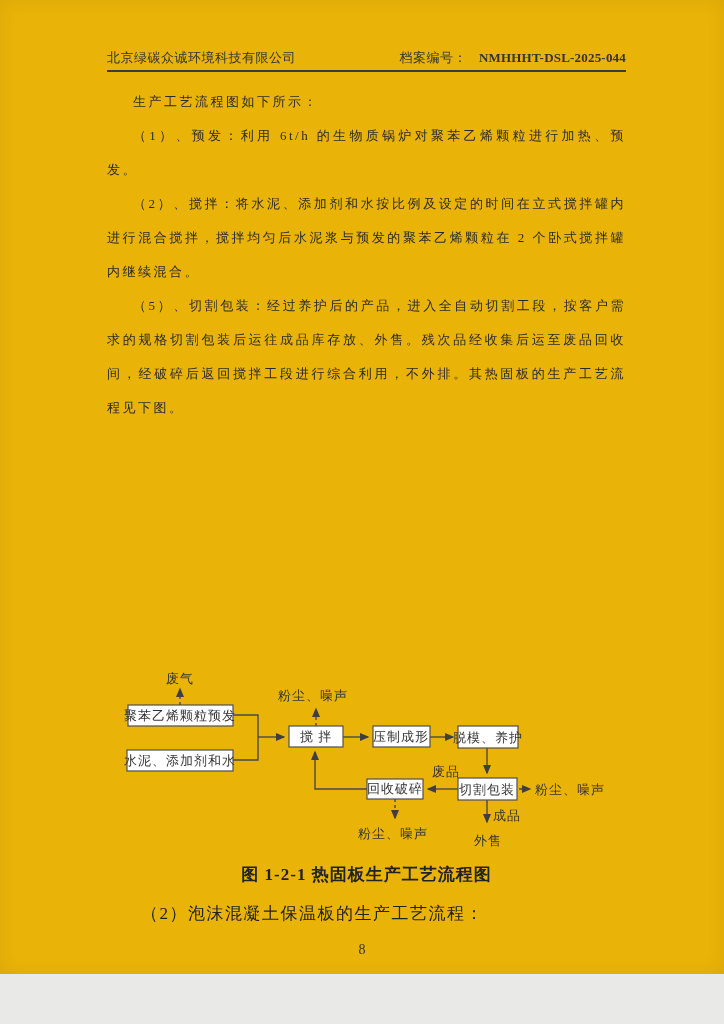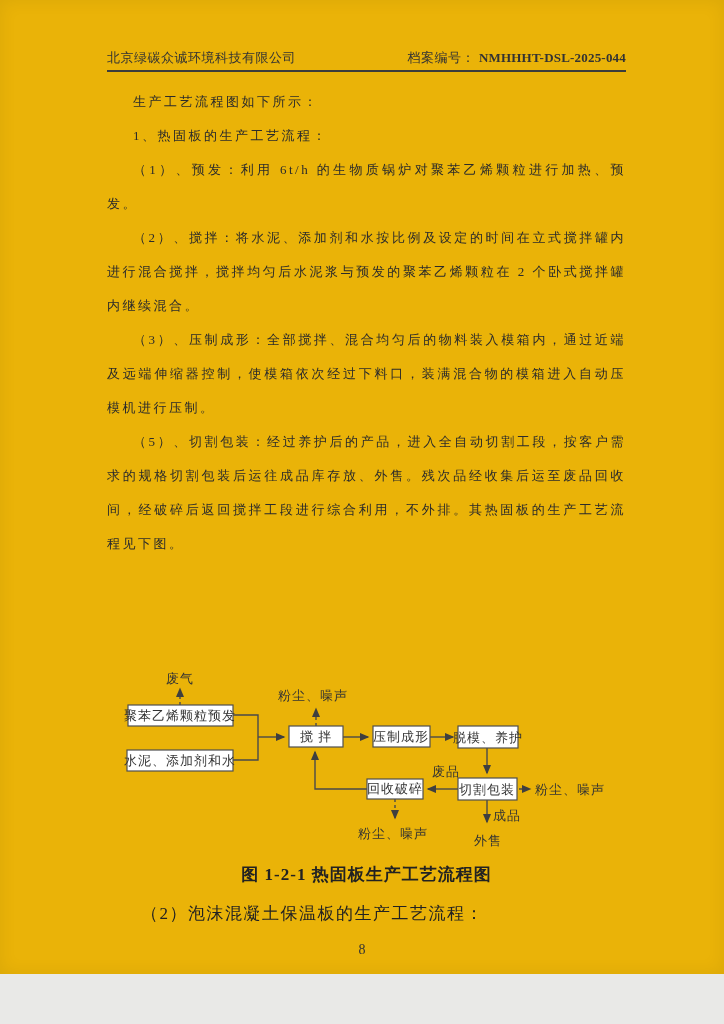--- a/index.html
+++ b/index.html
@@ -8,21 +8,21 @@
     background:#eab308;overflow:hidden;
     box-shadow:inset 0 0 18px rgba(0,0,0,0.07);
     font-family:"Liberation Serif","DejaVu Serif",serif;
     color:#2e2e2e;
   }
   .header{
     position:absolute;left:107px;top:49px;width:519px;
     display:flex;justify-content:space-between;align-items:baseline;
     font-size:13px;letter-spacing:0.5px;color:#333;
   }
-  .header .docno-label{margin-right:4px;}
+  .header .docno-label{margin-right:12px;}
   .header .docno-value{font-weight:600;letter-spacing:0.2px;}
   .header-rule{
     position:absolute;left:107px;top:70px;width:519px;height:2px;
     background:#3c3c3c;
   }
   .body-text{
     position:absolute;left:107px;top:85px;width:519px;
   }
   .body-text p{
     margin:0;text-indent:2em;
@@ -60,24 +60,22 @@
   <div class="header">
     <span>北京绿碳众诚环境科技有限公司</span>
     <span>
       <span class="docno-label">档案编号：</span><span class="docno-value">NMHHHT-DSL-2025-044</span>
     </span>
   </div>
   <div class="header-rule"></div>
 
   <div class="body-text">
     <p>生产工艺流程图如下所示：</p>
-    <p>1、热固板的生产工艺流程：</p>
     <p>（1）、预发：利用 6t/h 的生物质锅炉对聚苯乙烯颗粒进行加热、预发。</p>
     <p>（2）、搅拌：将水泥、添加剂和水按比例及设定的时间在立式搅拌罐内进行混合搅拌，搅拌均匀后水泥浆与预发的聚苯乙烯颗粒在 2 个卧式搅拌罐内继续混合。</p>
-    <p>（3）、压制成形：全部搅拌、混合均匀后的物料装入模箱内，通过近端及远端伸缩器控制，使模箱依次经过下料口，装满混合物的模箱进入自动压模机进行压制。</p>
     <p>（5）、切割包装：经过养护后的产品，进入全自动切割工段，按客户需求的规格切割包装后运往成品库存放、外售。残次品经收集后运至废品回收间，经破碎后返回搅拌工段进行综合利用，不外排。其热固板的生产工艺流程见下图。</p>
   </div>
 
   <svg class="flow-svg" width="530" height="200" viewBox="0 0 530 200">
     <defs>
       <marker id="arr" markerWidth="8" markerHeight="8" refX="6" refY="3" orient="auto">
         <path d="M0,0 L7,3 L0,6 Z" fill="#3f3f3f"></path>
       </marker>
     </defs>
 

